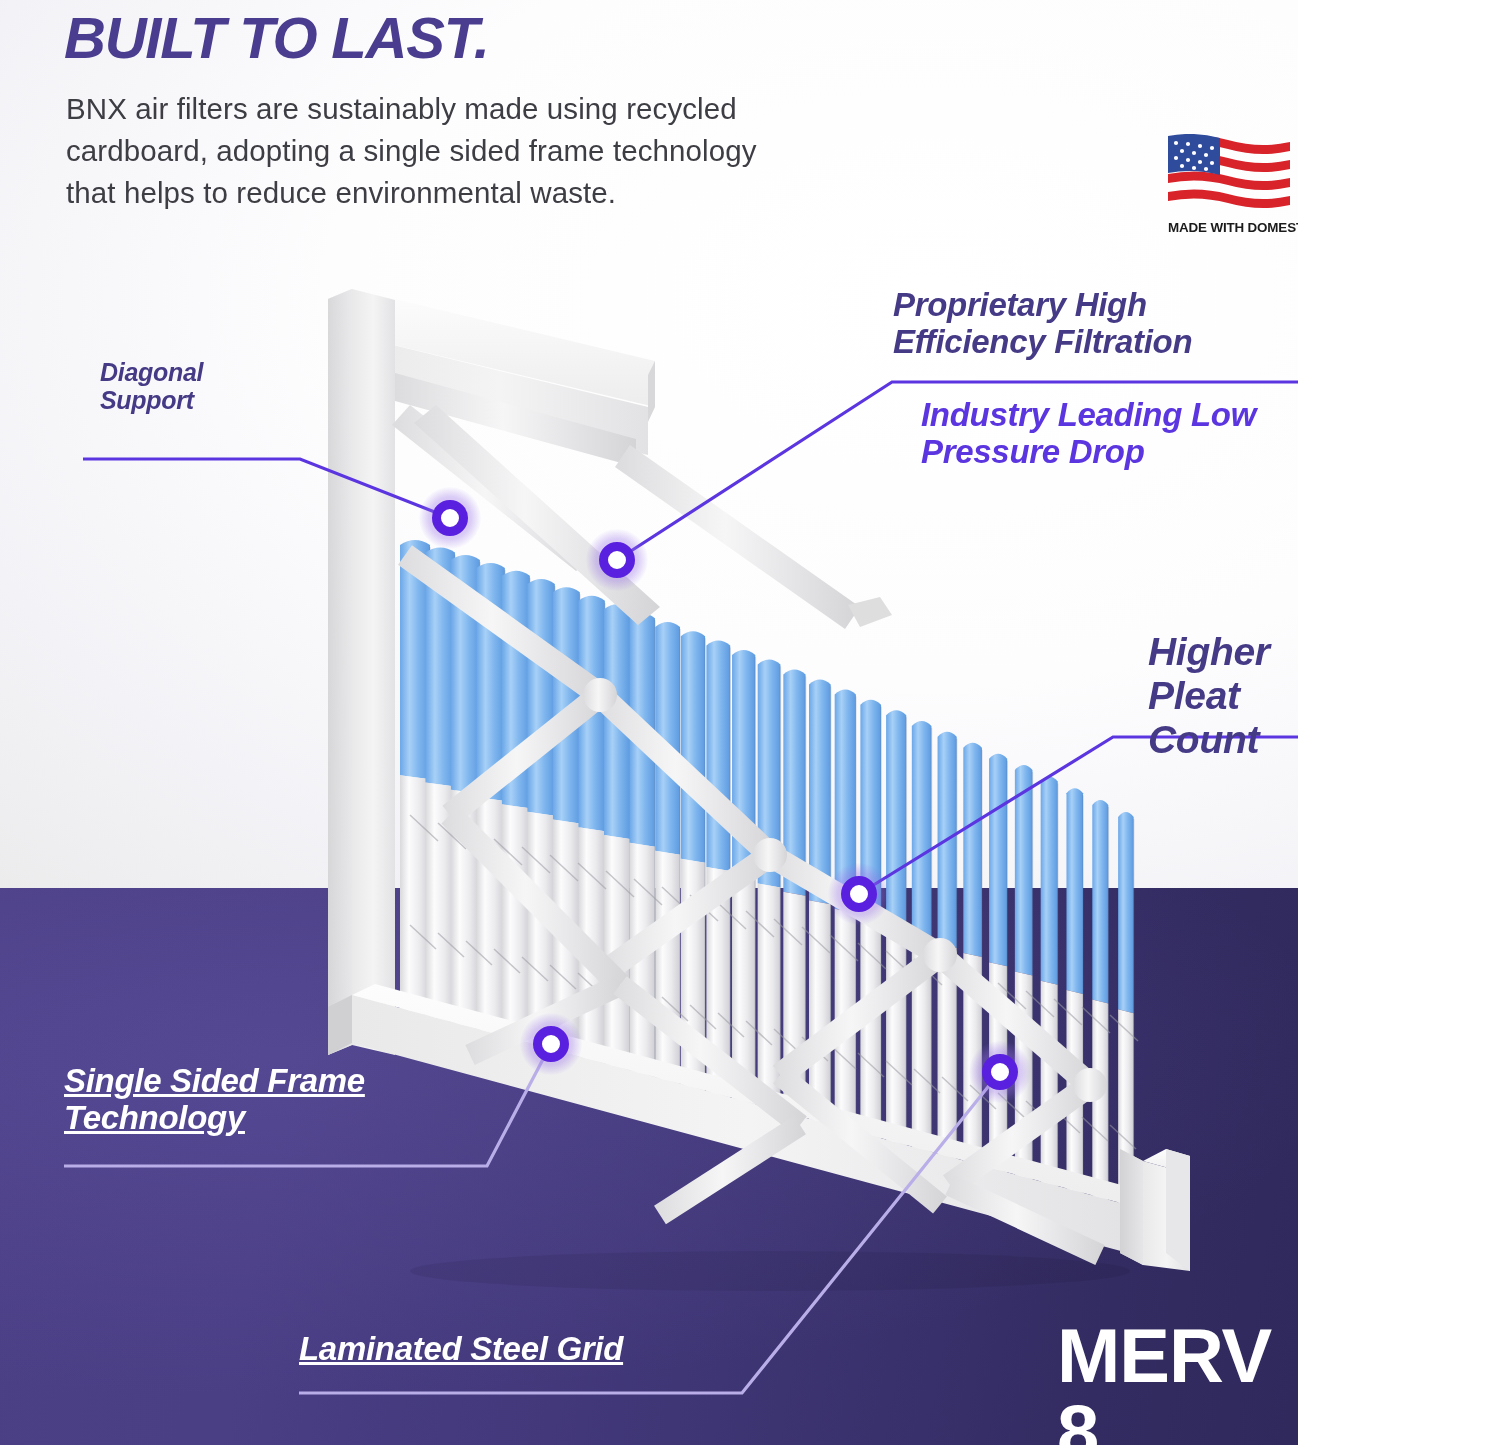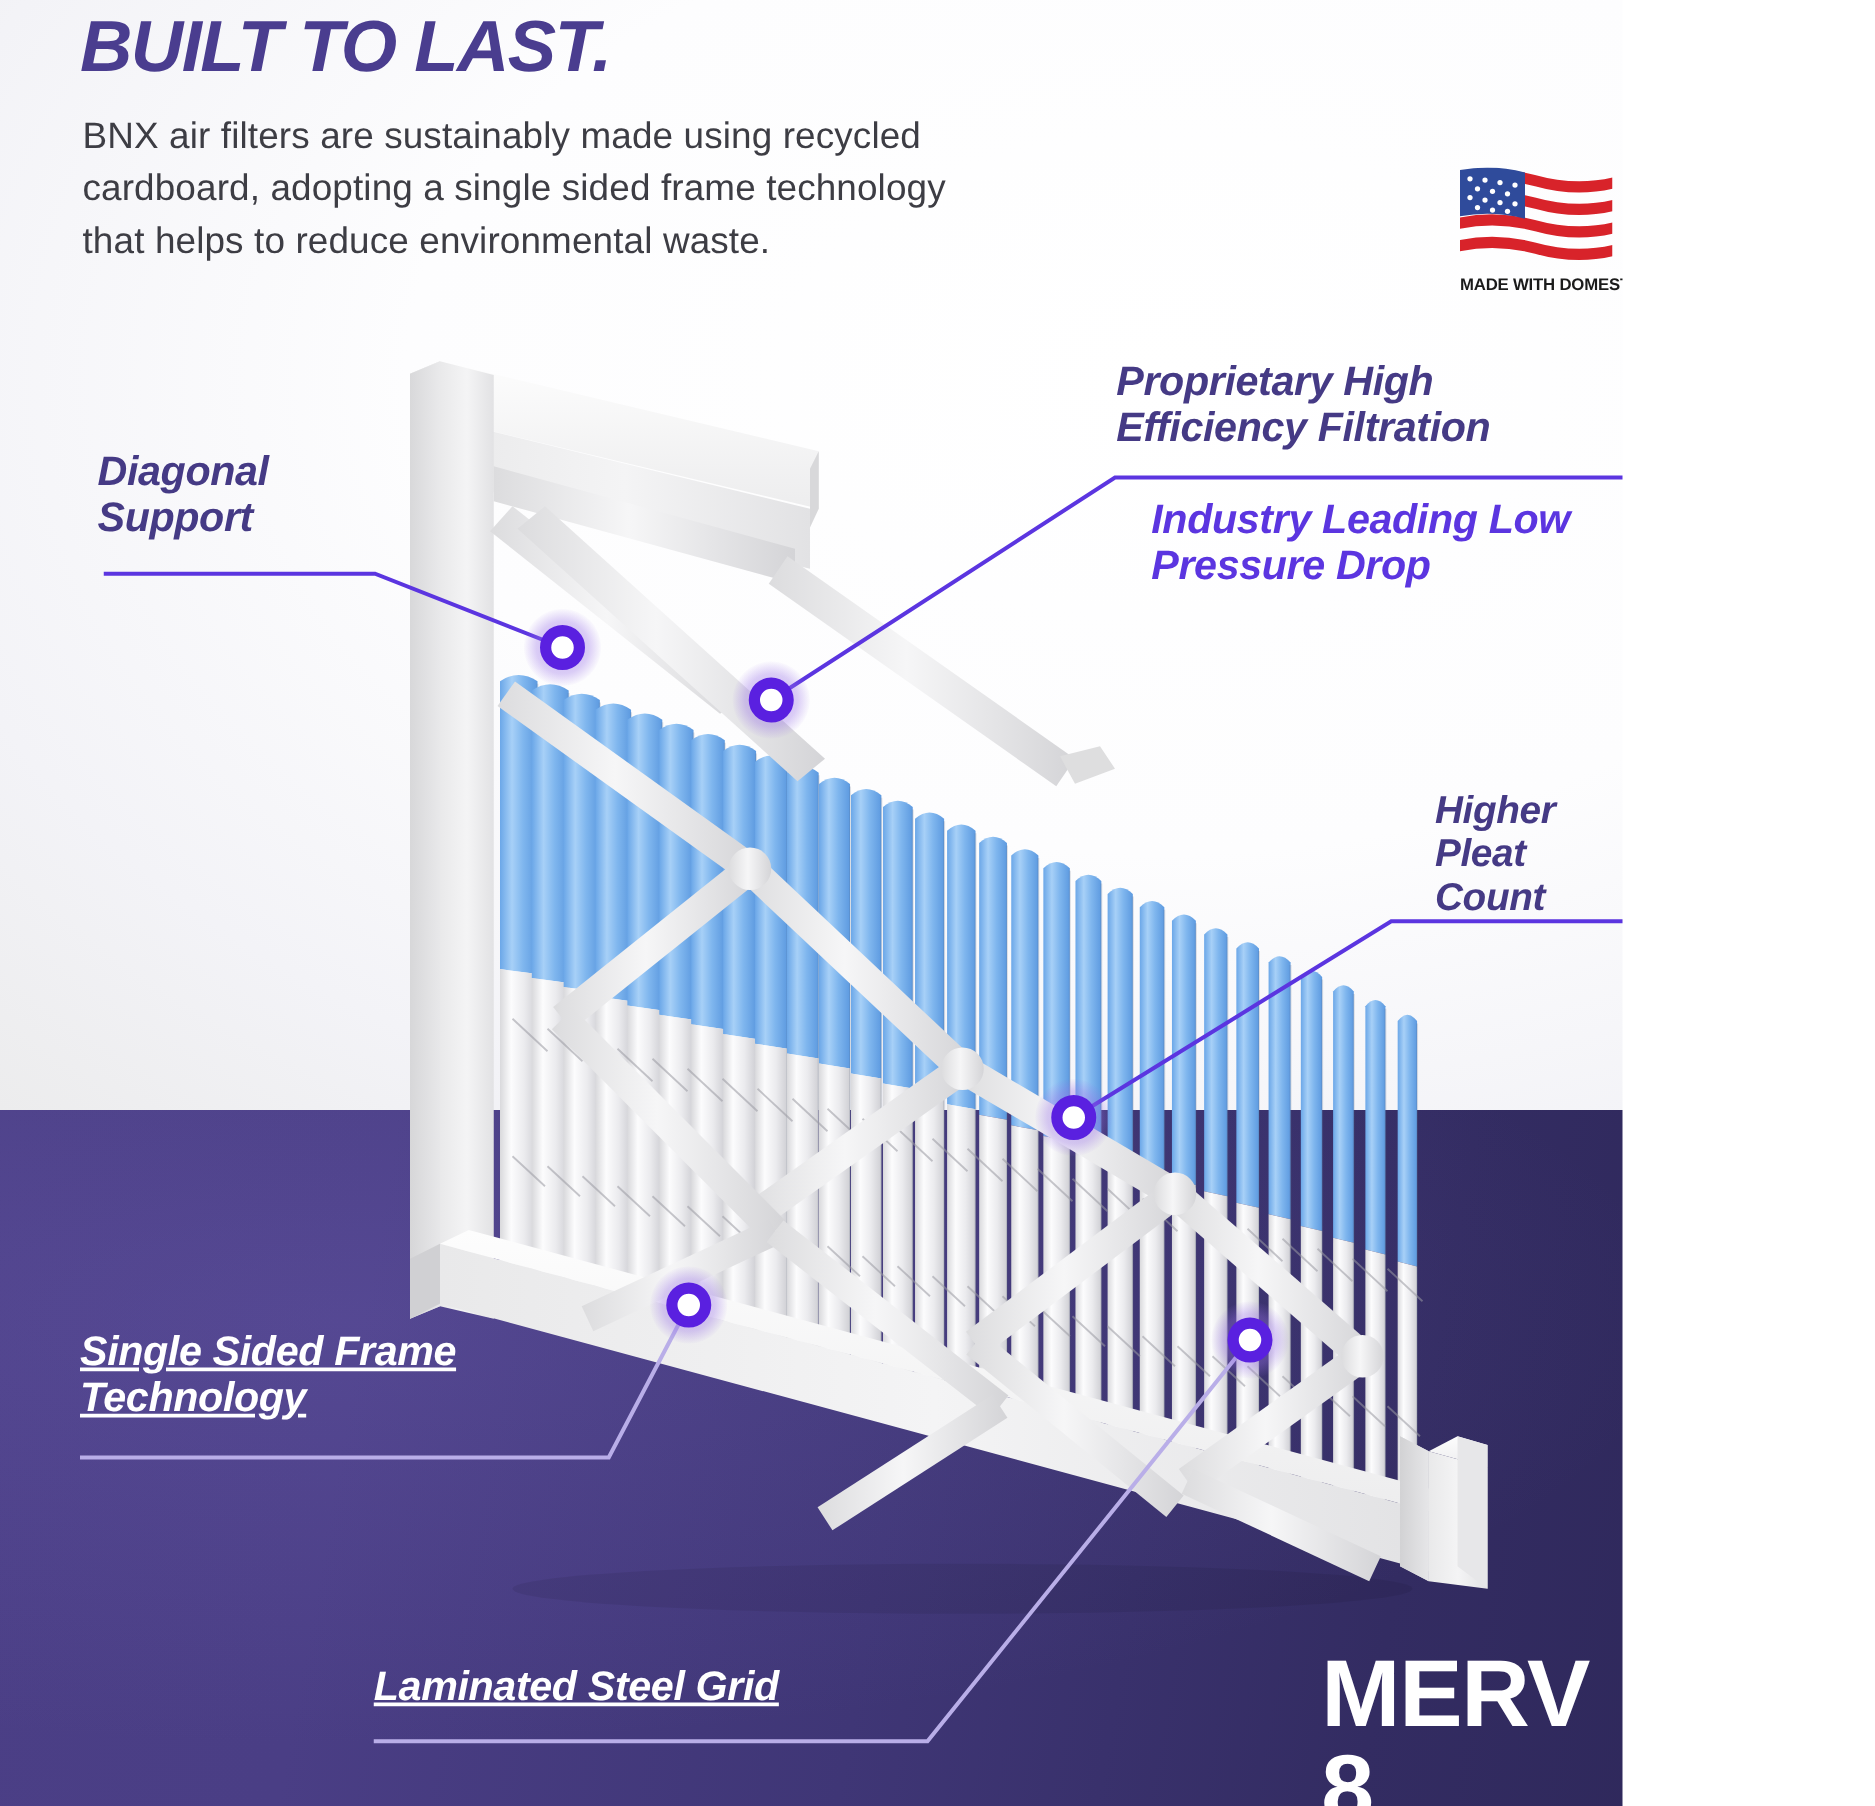--- a/index.html
+++ b/index.html
@@ -428,33 +428,33 @@
       <path d="M859 894 L1113 737 L1395 737"></path>
     </g>
     <g fill="none" stroke="#b9aee8" stroke-width="3.2">
       <path d="M64 1166 L487 1166 L551 1044"></path>
       <path d="M299 1393 L742 1393 L1000 1072"></path>
     </g>
   </svg>
 
   <div id="callouts">
       <div class="callout" style="left: 78px; top: 358px;">
-        <div class="co-text co-dark" style="font-size: 33px;">Diagonal
+        <div class="co-text co-dark" style="font-size: 25px; margin-left: 22px;">Diagonal
 Support</div>
       </div>
       <div class="callout" style="left: 893px; top: 286px;">
         <div class="co-text co-dark" style="font-size: 33px;">Proprietary High
 Efficiency Filtration</div>
       </div>
       <div class="callout" style="left: 893px; top: 396px; margin-left: 28px;">
         <div class="co-text co-bright" style="font-size: 33px;">Industry Leading Low
 Pressure Drop</div>
       </div>
       <div class="callout" style="left: 1148px; top: 630px;">
-        <div class="co-text co-dark" style="font-size: 31px;">Higher Pleat
+        <div class="co-text co-dark" style="font-size: 39px;">Higher Pleat
 Count</div>
       </div>
       <div class="callout" style="left: 64px; top: 1062px;">
         <div class="co-text co-white" style="font-size: 33px;">Single Sided Frame
 Technology</div>
       </div>
       <div class="callout" style="left: 299px; top: 1330px;">
         <div class="co-text co-white" style="font-size: 33px;">Laminated Steel Grid</div>
       </div>
     </div>

